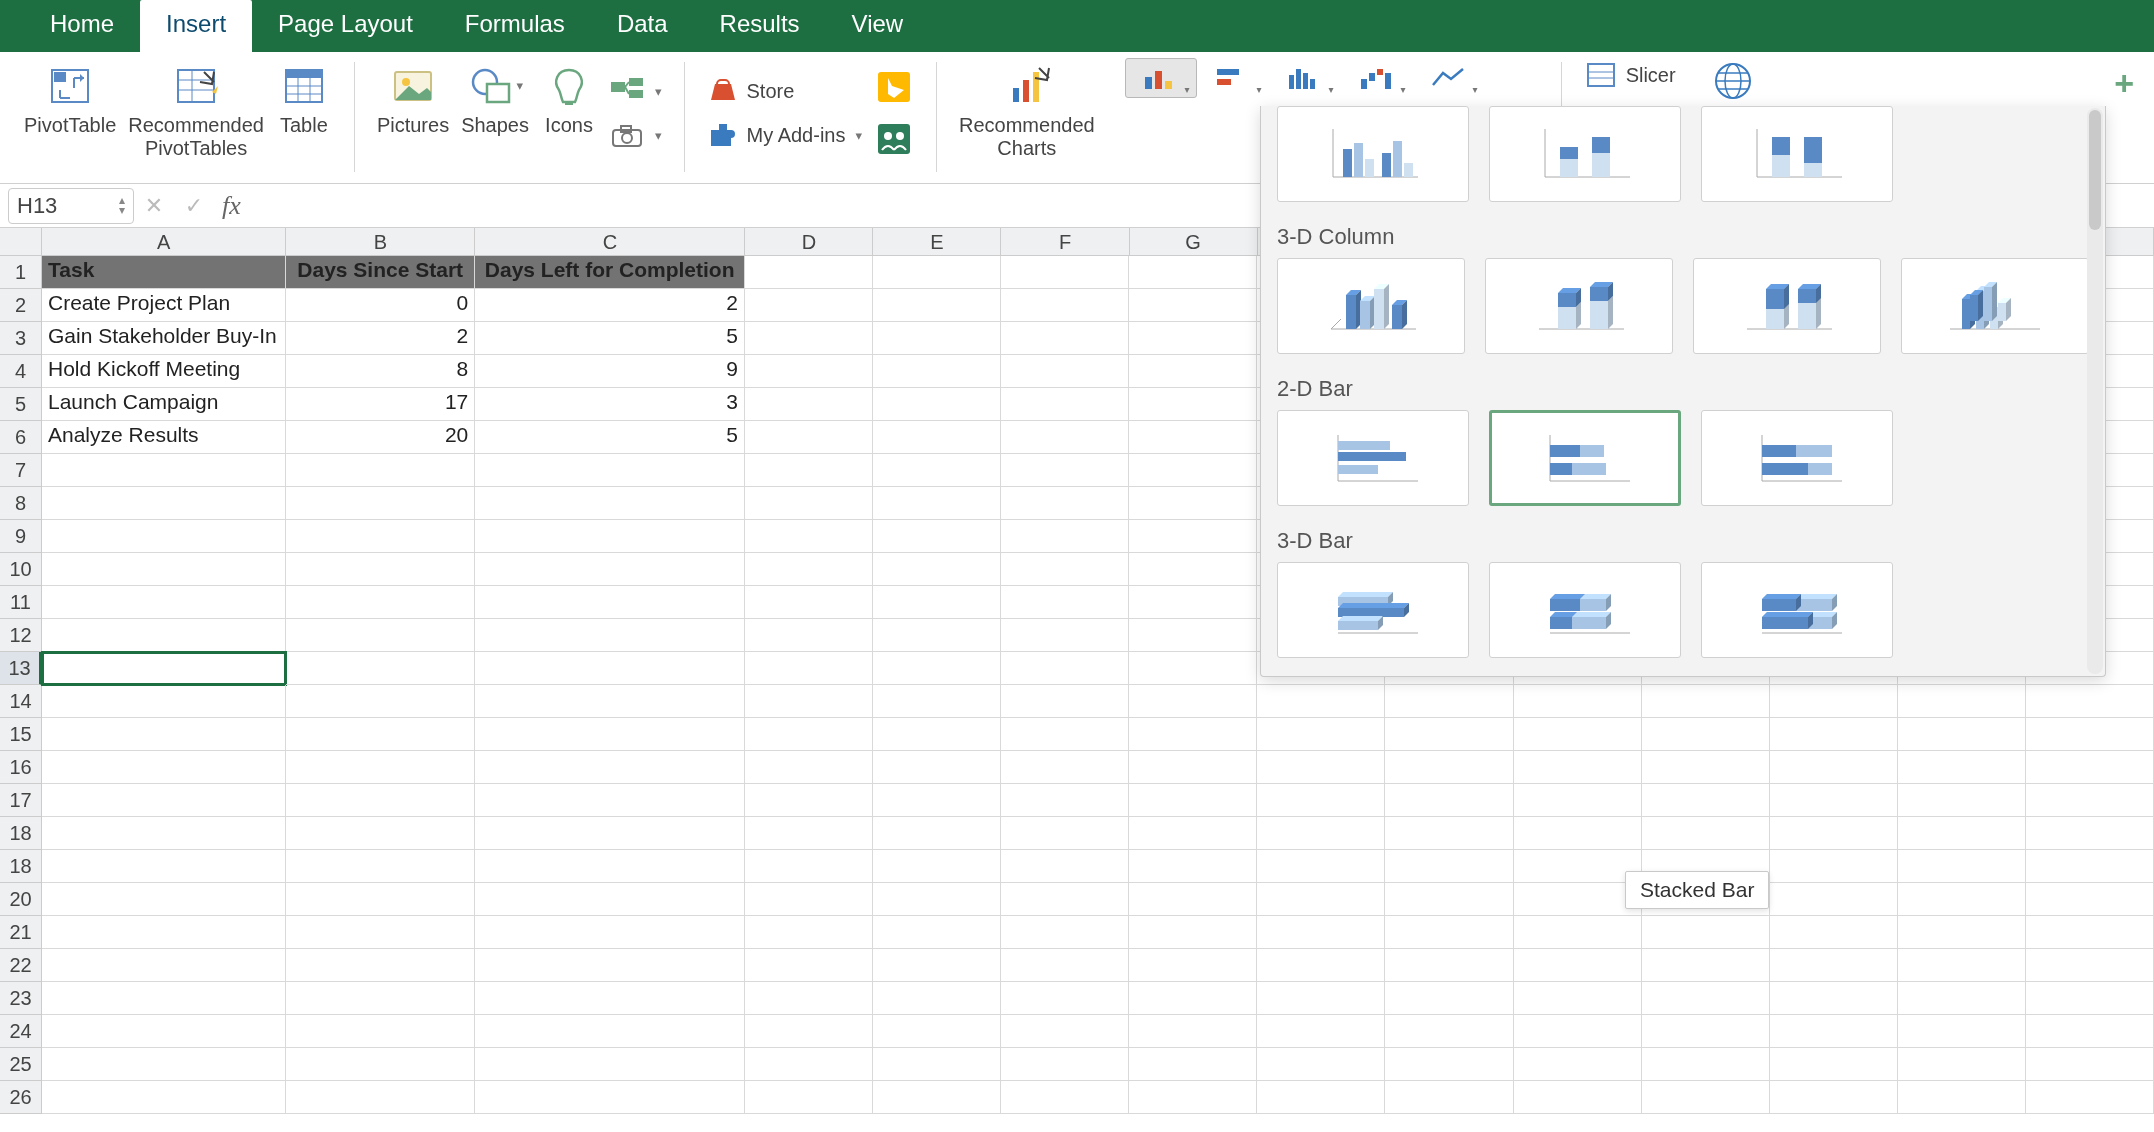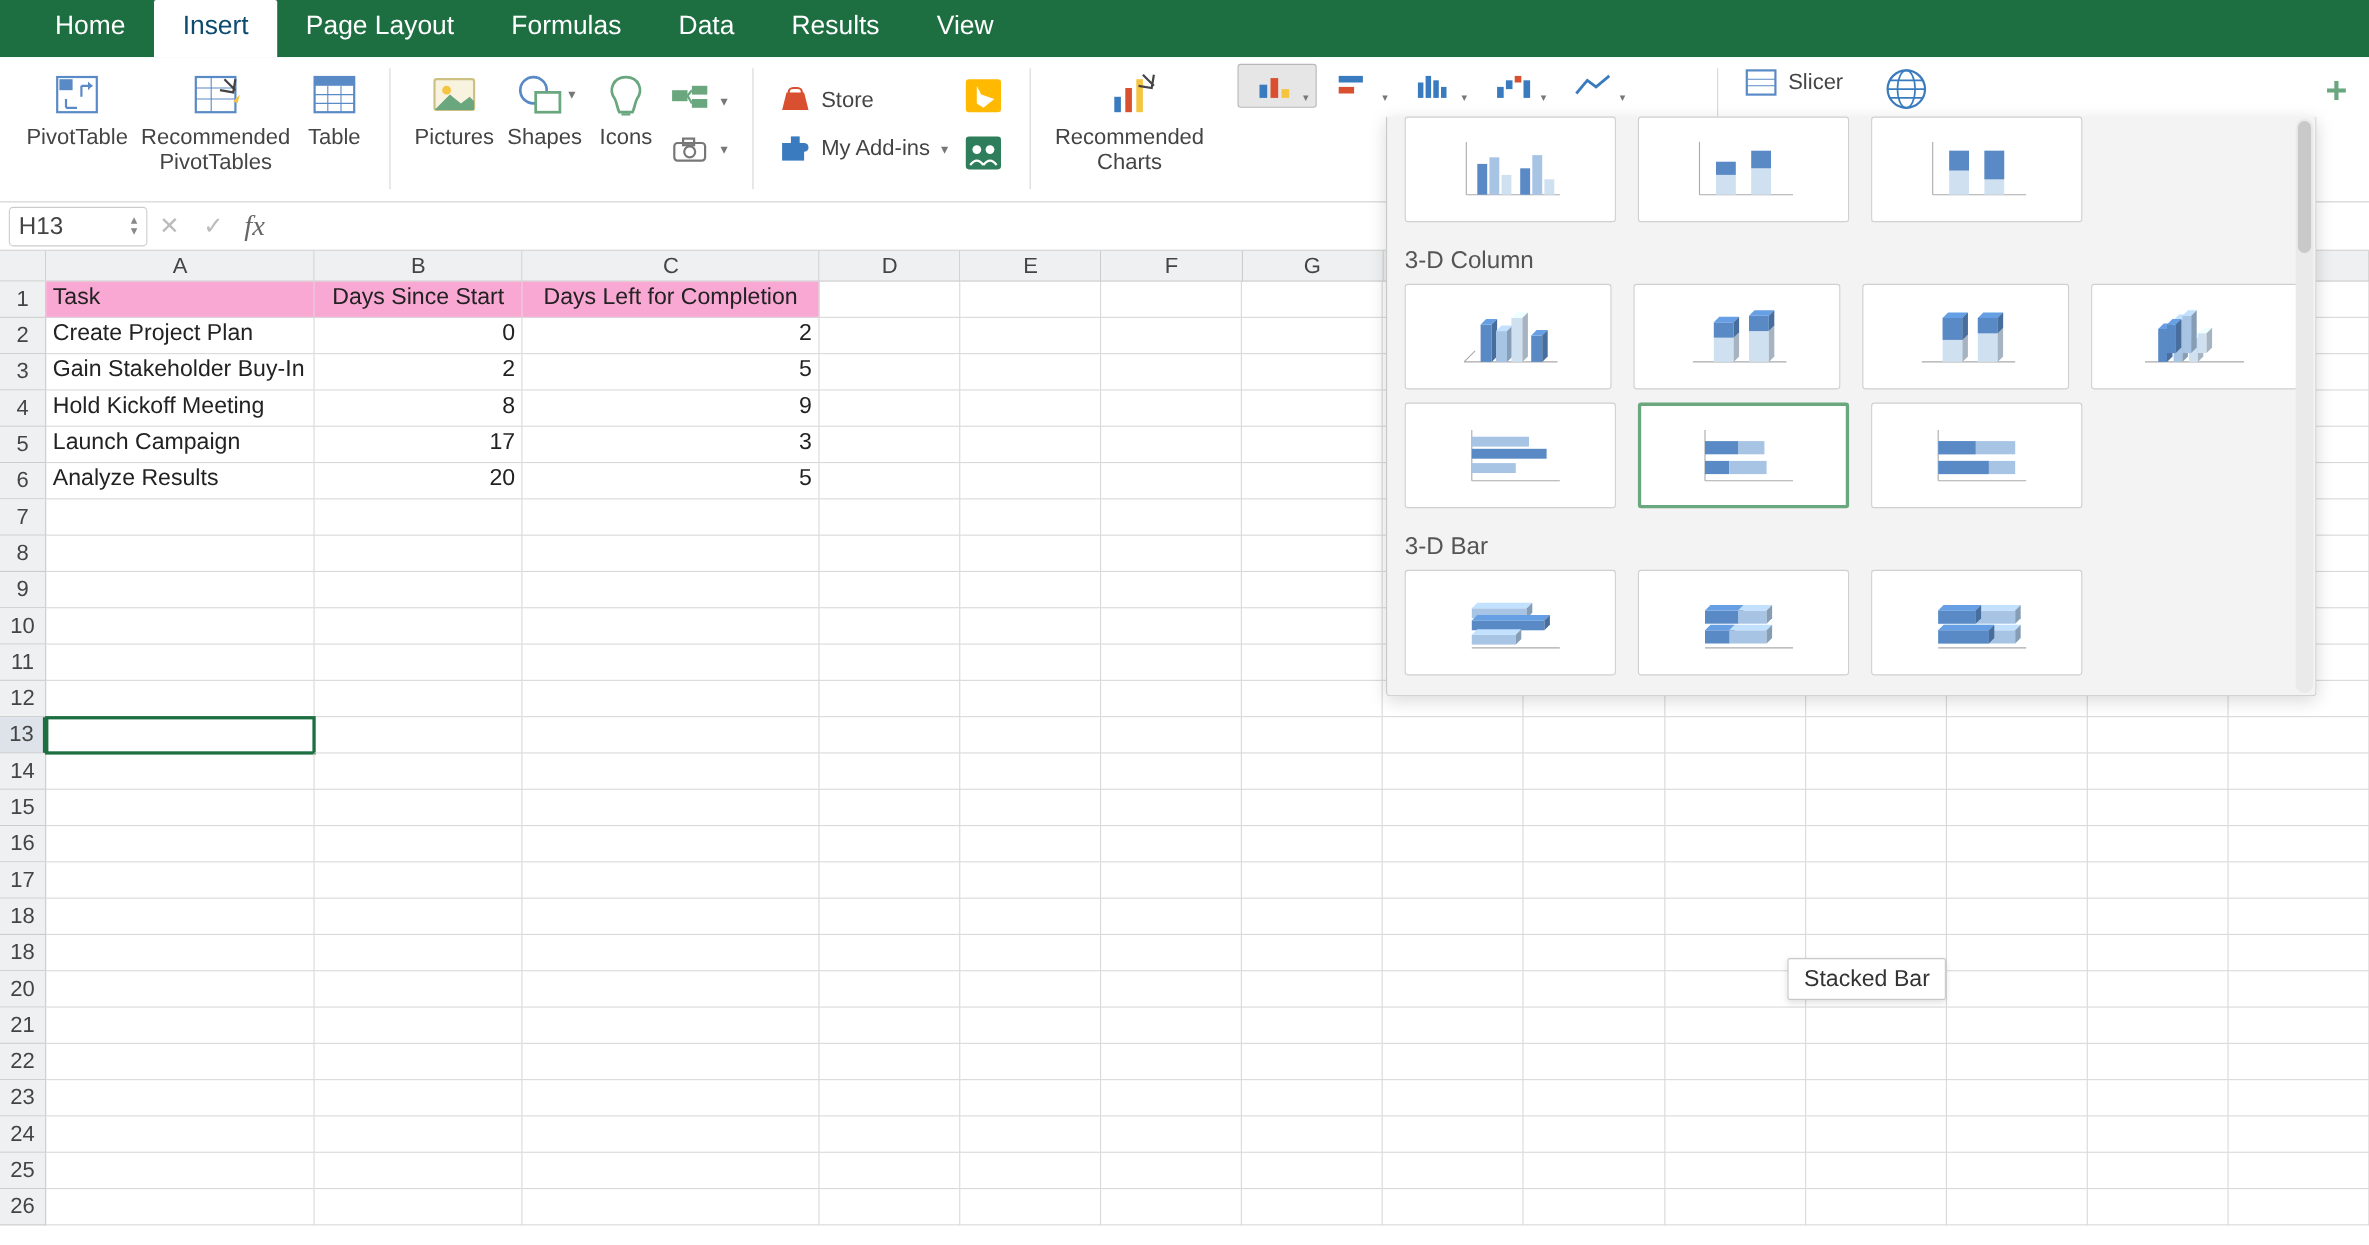--- a/index.html
+++ b/index.html
@@ -35,21 +35,21 @@
 .sheet { position: absolute; left: 0; right: 0; top: 228px; bottom: 0; overflow: hidden; }
 .corner { position: absolute; left: 0; top: 0; width: 42px; height: 28px; background: #eef0f1; border-right: 1px solid #ccc; border-bottom: 1px solid #ccc; }
 .col-headers { position: absolute; left: 42px; top: 0; right: 0; height: 28px; display: flex; }
 .ch { background: #eef0f1; border-right: 1px solid #ccc; border-bottom: 1px solid #ccc; text-align: center; font-size: 20px; color: #444; line-height: 28px; }
 .row-headers { position: absolute; left: 0; top: 28px; width: 42px; }
 .rh { height: 33px; background: #eef0f1; border-right: 1px solid #ccc; border-bottom: 1px solid #ccc; text-align: center; font-size: 20px; color: #444; line-height: 33px; }
 .rh.active { background: #dde3e8; border-right: 3px solid #1d6f42; }
 .grid { position: absolute; left: 42px; top: 28px; right: 0; bottom: 0; }
 .row { display: flex; height: 33px; }
 .cell { border-right: 1px solid #d9d9d9; border-bottom: 1px solid #d9d9d9; font-size: 21px; color: #222; padding: 2px 6px 0; overflow: hidden; white-space: nowrap; }
-.cell.hdr { background: #f9a8d4; }
+.cell.hdr { background: #737373; font-weight: bold; }
 .cell.num { text-align: right; }
 .cell.selected { outline: 3px solid #1d6f42; outline-offset: -2px; }
 
 
 .gallery { position: absolute; left: 1260px; top: 106px; width: 846px; background: #f3f3f3; border: 1px solid #c9c9c9; border-top: none; border-radius: 0 0 4px 4px; box-shadow: 0 4px 16px rgba(0,0,0,0.15); z-index: 50; padding-bottom: 6px; }
 .gallery-section-title { font-size: 22px; color: #555; padding: 10px 16px 8px; }
 .gallery-row { display: flex; gap: 20px; padding: 0 16px 12px; }
 .chart-opt { width: 192px; height: 96px; background: #fff; border: 1px solid #d0d0d0; border-radius: 3px; display: flex; align-items: center; justify-content: center; cursor: pointer; }
 .chart-opt.selected { border: 3px solid #6aa77f; }
 .tooltip { position: absolute; background: #fff; border: 1px solid #c9c9c9; padding: 6px 14px; font-size: 21px; color: #333; border-radius: 2px; box-shadow: 0 2px 6px rgba(0,0,0,0.12); }
@@ -905,20 +905,21 @@
               <polygon points="52,16 57,11 57,45 52,50" fill="#869db6"></polygon>
             </g>
             <g>
               <rect x="58" y="32" width="8" height="18" fill="#cfe0f1"></rect>
               <polygon points="58,32 63,27 71,27 66,32" fill="#eeffff"></polygon>
               <polygon points="66,32 71,27 71,45 66,50" fill="#a6b3c1"></polygon>
             </g>
           </svg>
         </div>
       </div>
+      <div class="gallery-section-title">2-D Bar</div>
       <div class="gallery-row">
         <div class="chart-opt">
           <svg width="110" height="70">
             <line x1="20" y1="12" x2="20" y2="58" stroke="#aaa"></line>
             <line x1="20" y1="58" x2="100" y2="58" stroke="#aaa"></line>
             <rect x="20" y="18" width="52" height="9" fill="#a8c4e4"></rect>
             <rect x="20" y="29" width="68" height="9" fill="#5a8ac6"></rect>
             <rect x="20" y="42" width="40" height="9" fill="#a8c4e4"></rect>
           </svg>
         </div>

